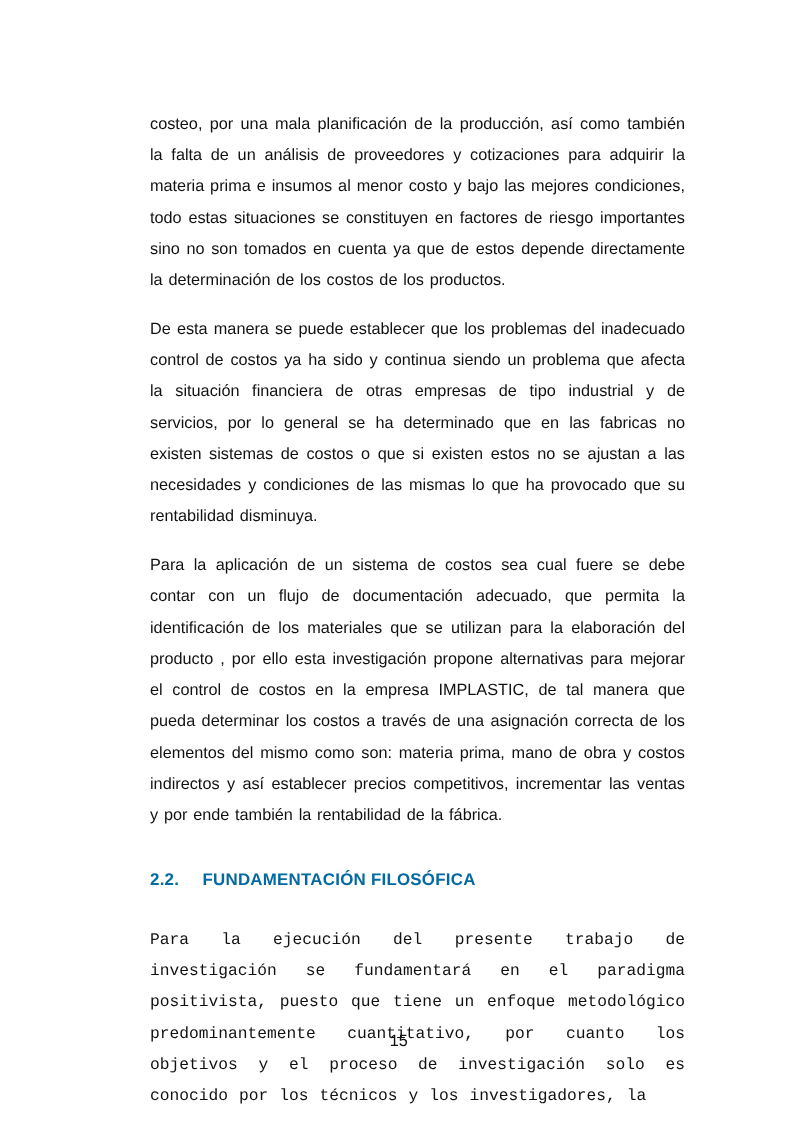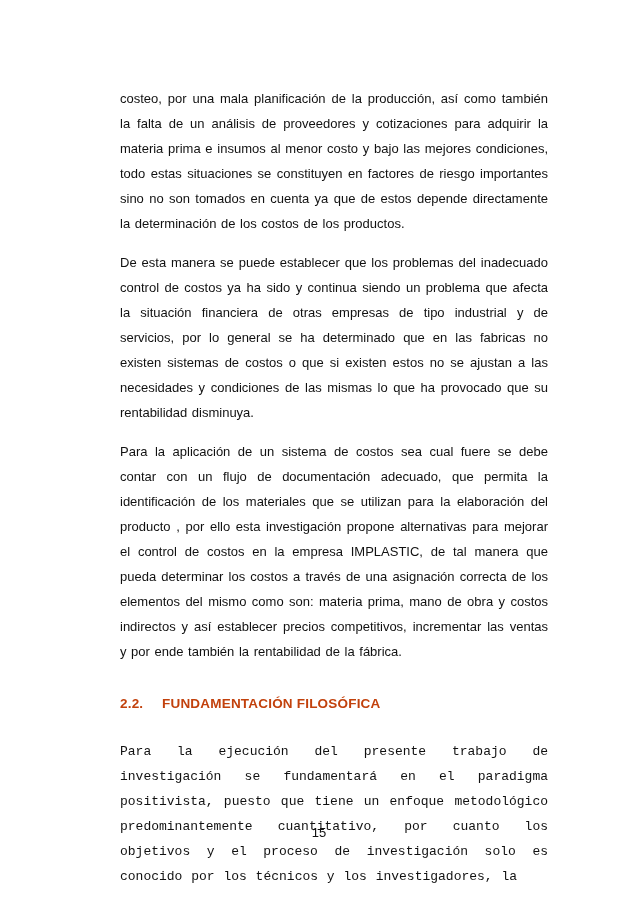--- a/index.html
+++ b/index.html
@@ -29,21 +29,21 @@
     line-height: 25px;
     text-align: justify;
     color: #111111;
     margin-bottom: 14px;
     word-spacing: 1px;
   }
   .para:last-child { margin-bottom: 0; font-family: Liberation Mono, monospace; }
   .section-heading {
     font-size: 13.5px;
     font-weight: bold;
-    color: #c2410c;
+    color: #0369a1;
     margin-top: 32px;
     margin-bottom: 28px;
     letter-spacing: 0.2px;
   }
   .section-heading .num {
     display: inline-block;
     min-width: 26px;
     margin-right: 16px;
   }
   .page-number {

